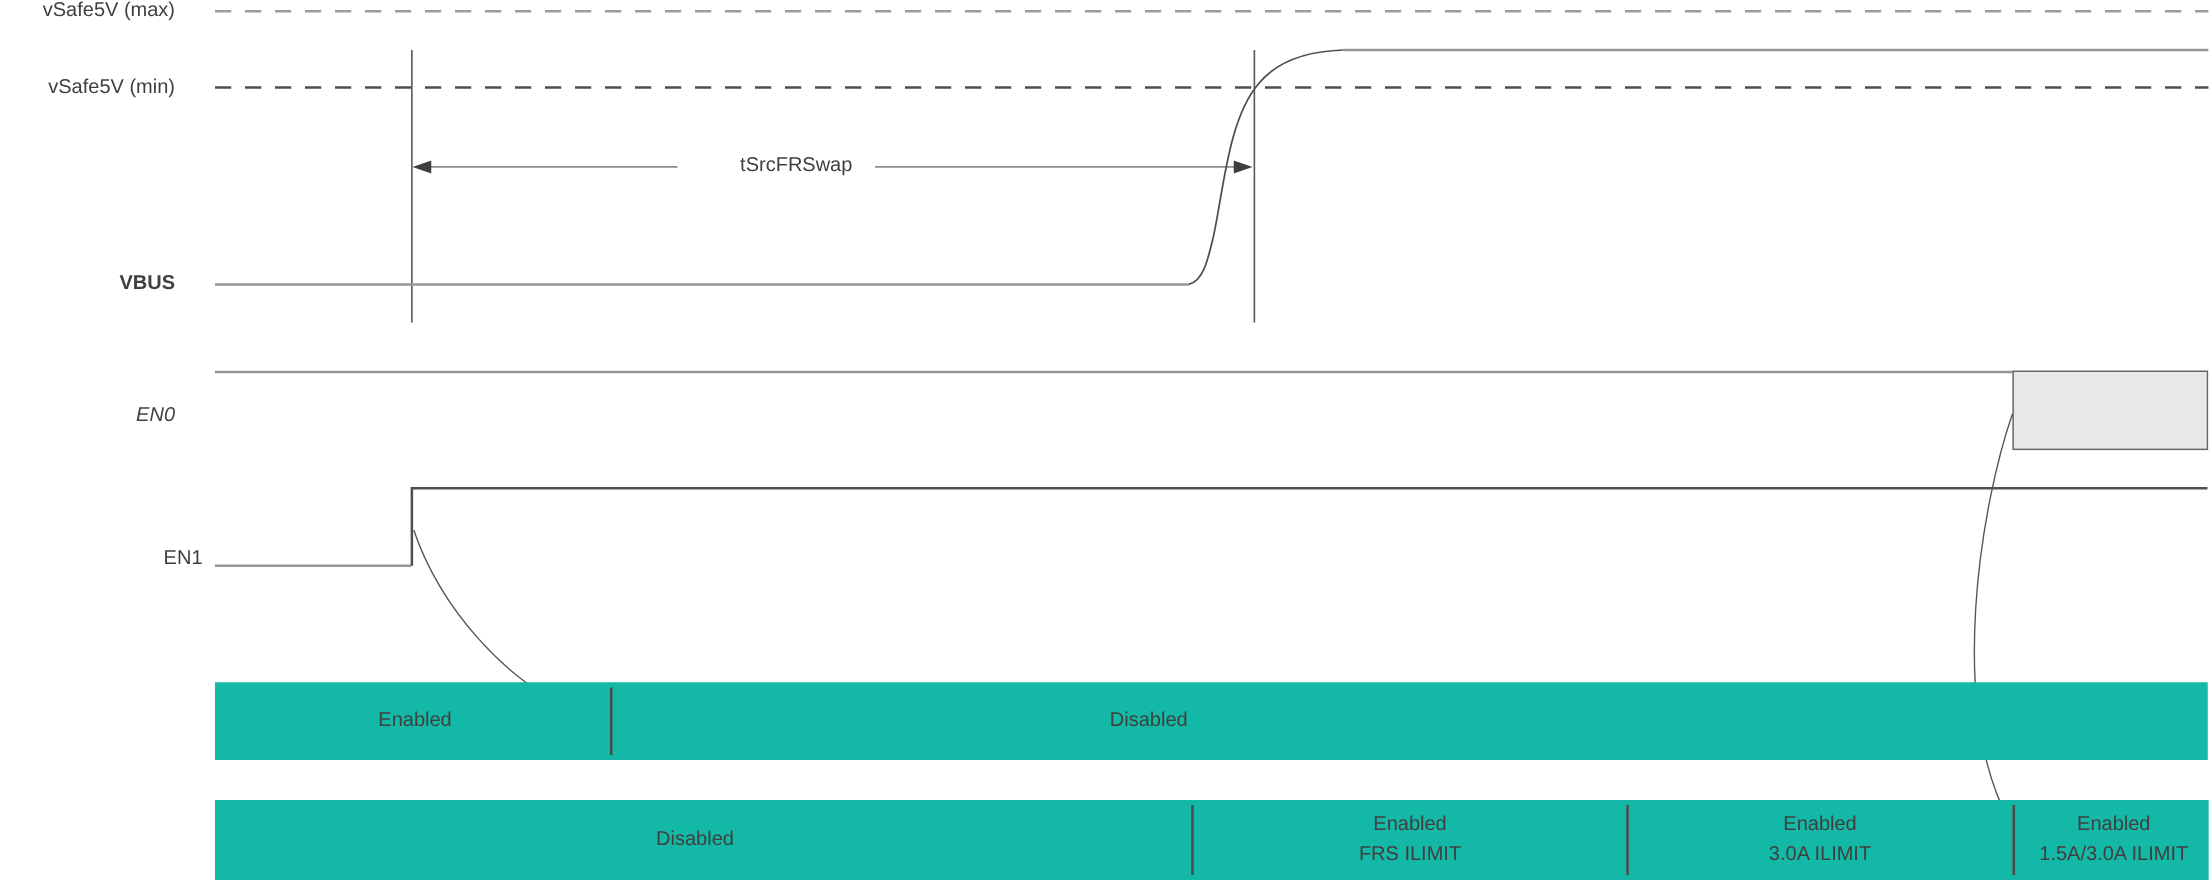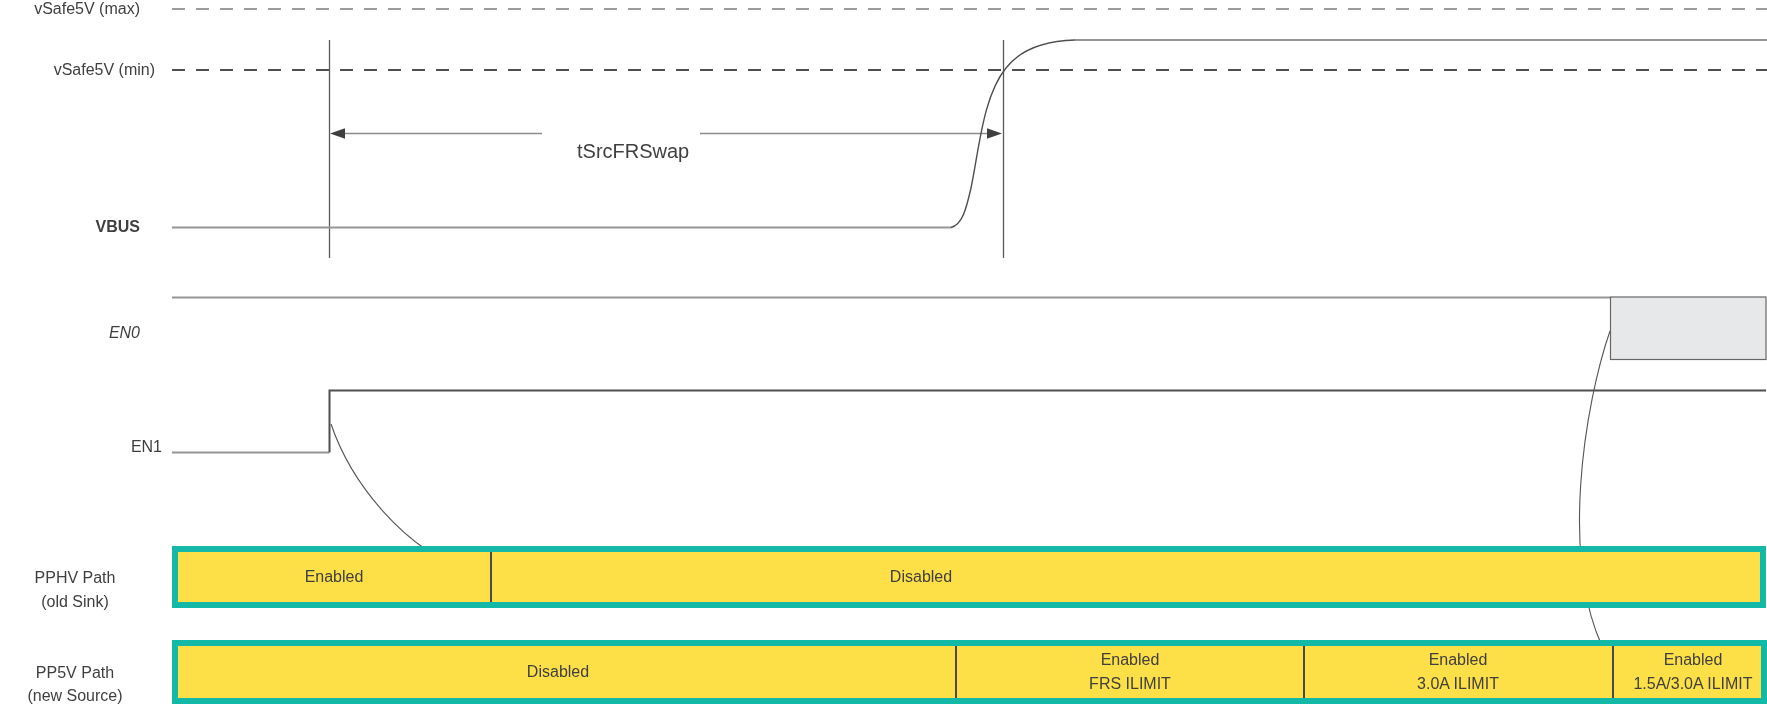--- a/index.html
+++ b/index.html
@@ -3,22 +3,22 @@
 <meta charset="utf-8">
 <style>
   html,body{margin:0;padding:0;background:#ffffff;}
   .stage{
     position:relative;width:1767px;height:708px;background:#ffffff;overflow:hidden;
     font-family:"Liberation Sans", sans-serif;color:#3f3f3f;
   }
   .wave-svg{position:absolute;left:0;top:0;}
   .lbl{position:absolute;left:0;width:140px;text-align:right;font-size:16px;line-height:16px;white-space:nowrap;}
   .lbl2{position:absolute;left:0;width:150px;text-align:center;font-size:16px;line-height:24px;}
-  .anno{position:absolute;font-size:20px;line-height:15px;white-space:nowrap;margin-top:19px;}
-  .staterow{position:absolute;background:#fde047;border:6px solid #14b8a6;box-sizing:border-box;text-decoration:underline;}
+  .anno{position:absolute;font-size:16px;line-height:15px;white-space:nowrap;text-align:center;}
+  .staterow{position:absolute;background:#14b8a6;border:4px solid #14b8a6;box-sizing:border-box;text-decoration:underline;}
   .divider{position:absolute;top:0;bottom:0;width:2px;background:#4a4a4a;}
   .seg-label{position:absolute;top:50%;transform:translate(-50%,-50%);text-align:center;
              font-size:16px;line-height:24px;white-space:nowrap;}
   .seg-label span{display:block;}
   .seg-label span:empty{display:none;}
 </style>
 </head>
 <body>
 
 <div class="stage">
@@ -48,33 +48,25 @@
     <path d="M 329.5 452.5 L 329.5 390.5 L 1766 390.5" fill="none" stroke="#4f4f4f" stroke-width="2"></path>
 
     <path d="M 331 424 C 350 480 402 550 476 575" fill="none" stroke="#555555" stroke-width="1.1"></path>
     <polygon points="484,577 469.1,578.3 471.7,568.5" fill="#3f3f3f"></polygon>
 
     <path d="M 1610 331 C 1586 400 1556 565 1609 660" fill="none" stroke="#555555" stroke-width="1.1"></path>
     <polygon points="1613,671 1604.7,658.7 1614.4,656.2" fill="#3f3f3f"></polygon>
   </svg>
 
   <div class="lbl" style="top:1px;text-align:right;">vSafe5V (max)</div>
-  <div class="lbl" style="top:62px;margin-left:15px;">vSafe5V (min)</div>
+  <div class="lbl" style="top:62px;">vSafe5V (min)</div>
   <div class="lbl" style="top:219px;font-weight:bold;">VBUS</div>
   <div class="lbl" style="top:325px;font-style:italic;">EN0</div>
   <div class="lbl" style="top:439px;margin-left:22px;">EN1</div>
 
-  <div class="lbl2" style="top:566px;">
-    <span>PPHV Path</span><br>
-    <span>(old Sink)</span>
-  </div>
-  <div class="lbl2" style="top:661px;line-height:23px;">
-    <span>PP5V Path</span><br>
-    <span>(new Source)</span>
-  </div>
 
   <div class="anno" style="left:577px;top:125px;width:120px;">tSrcFRSwap</div>
 
   <div class="staterow" style="left:172px;top:546px;width:1594px;height:62px;">
     <div class="divider" style="left:312px;"></div>
     <div class="seg-label" style="left:156px;">
       <span>Enabled</span>
     </div>
     <div class="seg-label" style="left:743px;">
       <span>Disabled</span>

